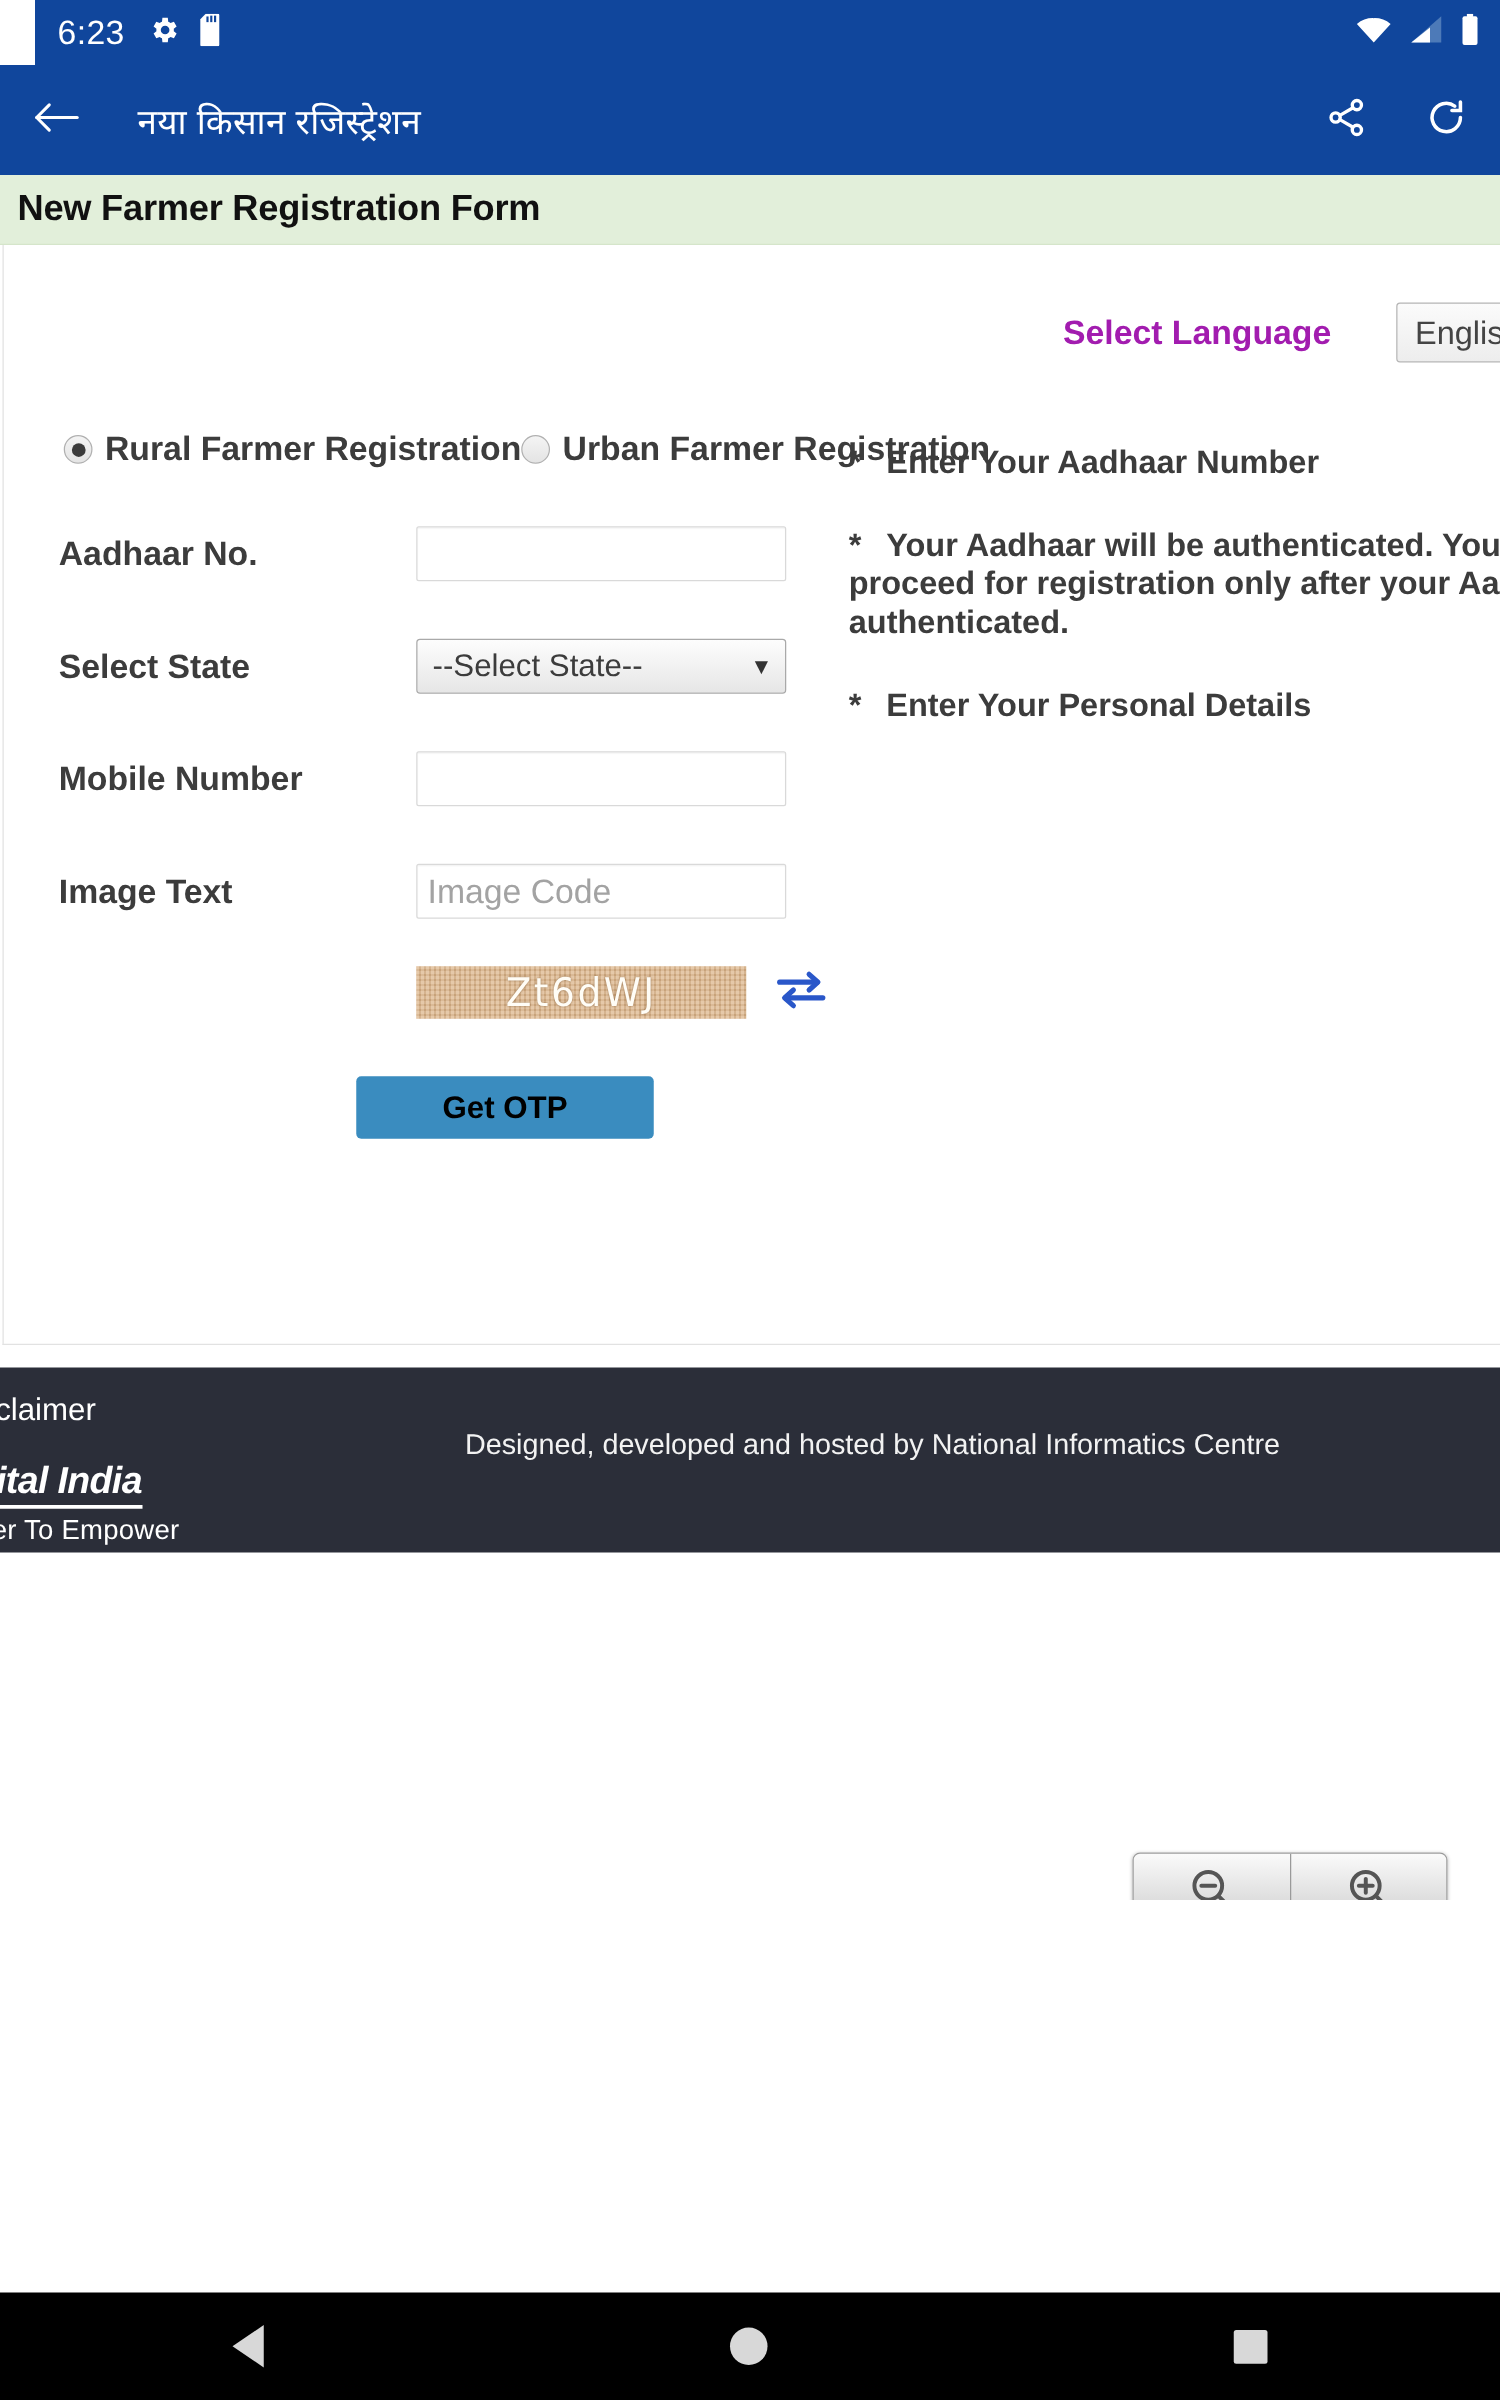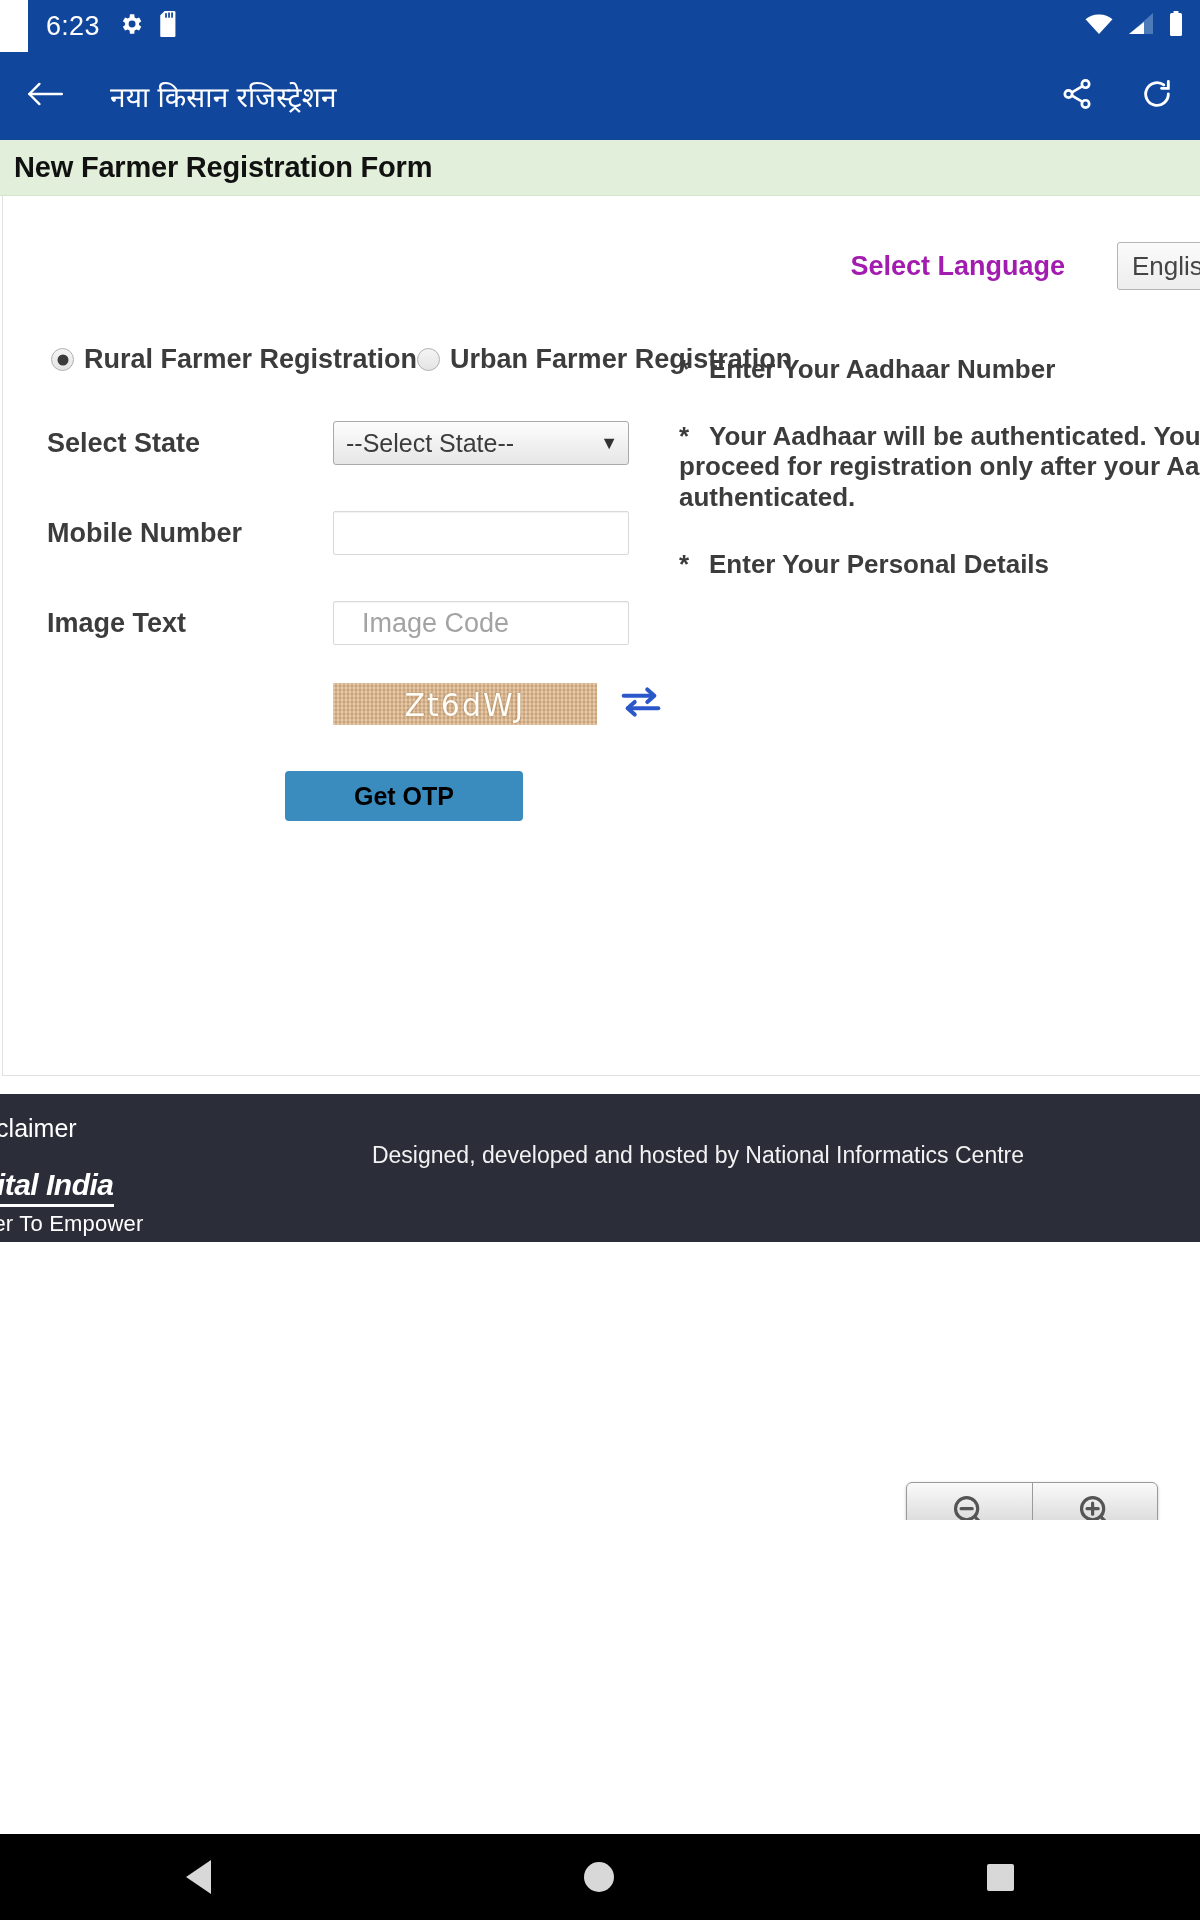--- a/index.html
+++ b/index.html
@@ -80,21 +80,21 @@
     transform:translate(-50%,-50%);
   }
   .radio-label { font-size:27px; font-weight:bold; color:#3c3c3c; margin-left:10px; white-space:nowrap; }
 
   .field-row { display:flex; align-items:center; margin-top:46px; }
   .field-label { width:330px; padding-left:44px; font-size:27px; font-weight:bold; color:#3c3c3c; }
   .txtbox {
     width:296px; height:44px; border:1px solid #d9d9d9; background:#fff; border-radius:2px;
     box-shadow:inset 0 1px 1px rgba(0,0,0,.05);
   }
-  .txtbox.placeholder { display:flex; align-items:center; padding-left:28px; font-size:27px; color:#a3a3a3; }
+  .txtbox.placeholder { display:flex; align-items:center; padding-left:8px; font-size:27px; color:#a3a3a3; }
   .selbox {
     width:296px; height:44px; border:1px solid #a9a9a9; border-radius:3px;
     background:linear-gradient(#fdfdfd,#e6e6e6);
     display:flex; align-items:center; padding:0 10px 0 12px;
     font-size:25px; color:#3c3c3c; justify-content:space-between;
   }
   .selbox .arrow { font-size:18px; color:#333; }
 
   .captcha-row { display:flex; align-items:center; margin-top:38px; padding-left:330px; gap:22px; }
   .captcha-img {
@@ -253,20 +253,24 @@
 
         <div class="col-left">
 
           <div class="radio-row">
             <span class="radio checked"></span>
             <span class="radio-label">Rural Farmer Registration</span>
             <span class="radio"></span>
             <span class="radio-label">Urban Farmer Registration</span>
           </div>
 
+          <div class="field-row">
+            <span class="field-label">Aadhaar No.</span>
+            <div class="txtbox"></div>
+          </div>
 
           <div class="field-row">
             <span class="field-label">Select State</span>
             <div class="selbox">
               <span>--Select State--</span>
               <span class="arrow">▼</span>
             </div>
           </div>
 
           <div class="field-row">

